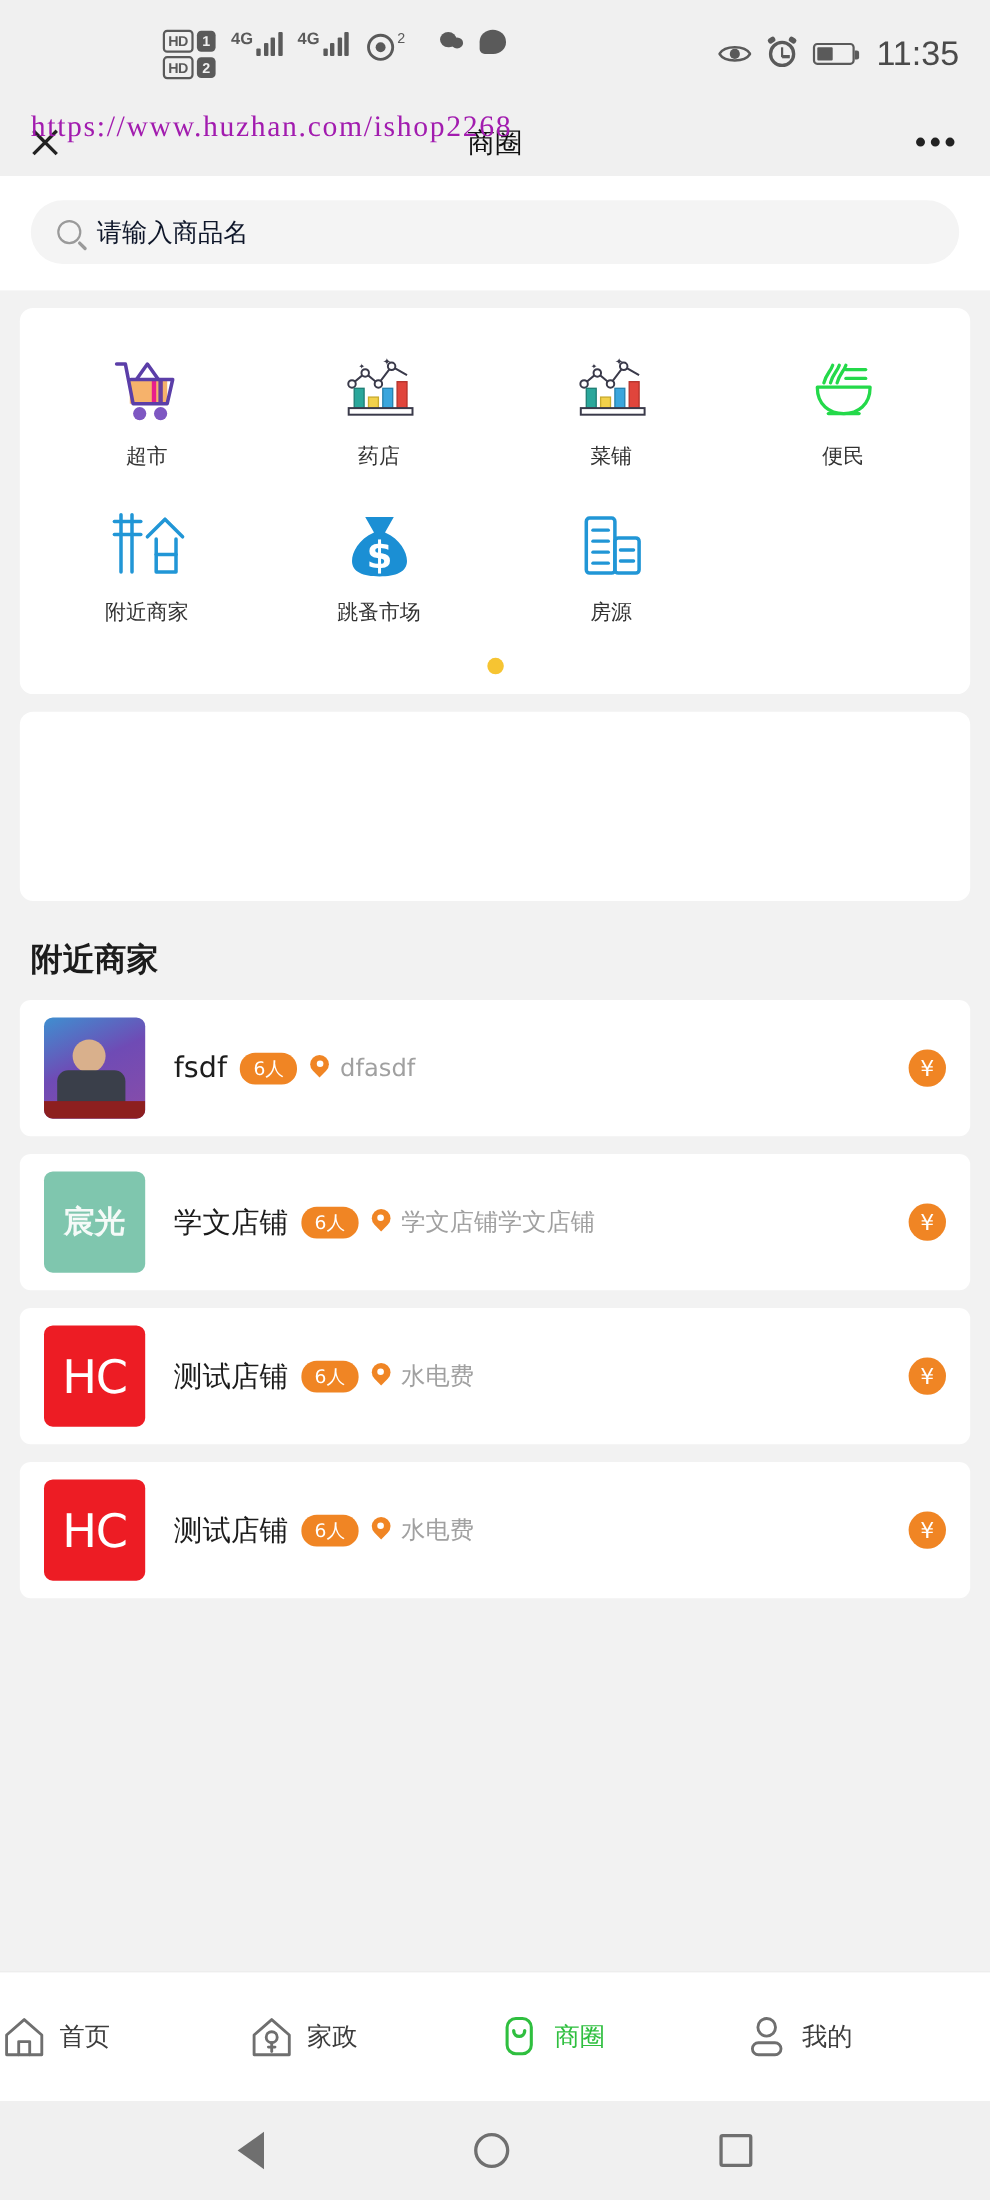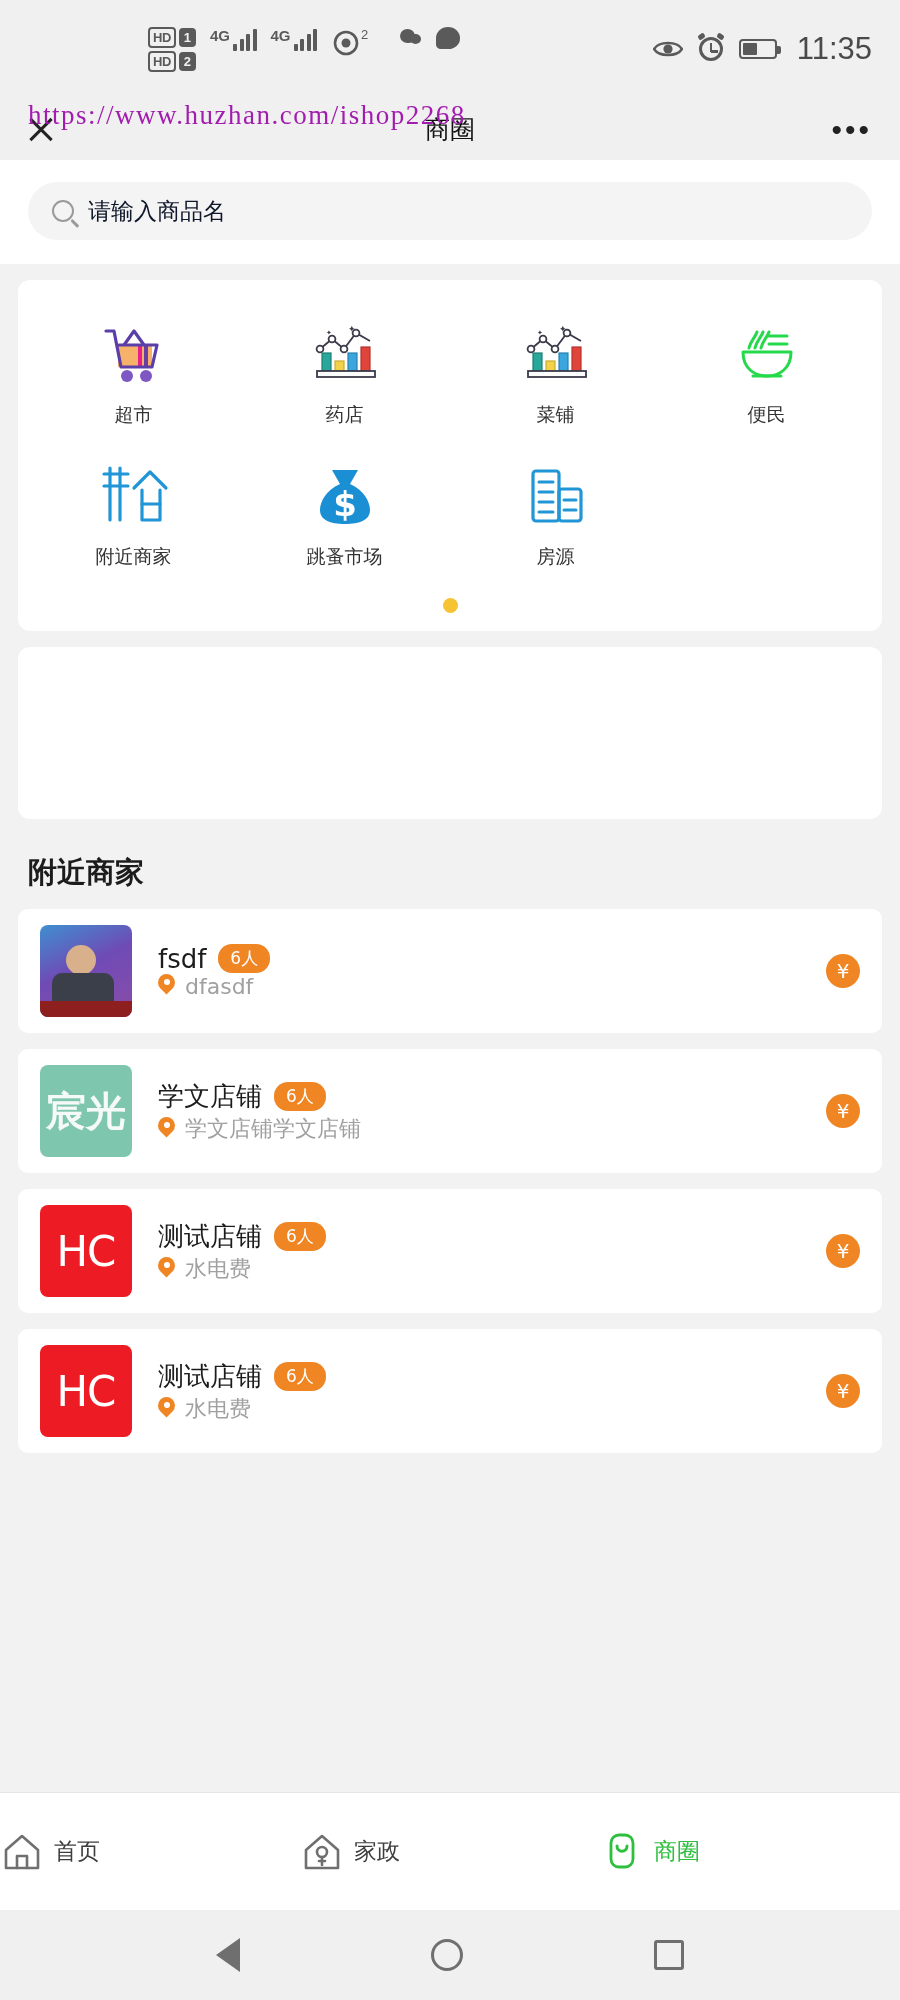--- a/index.html
+++ b/index.html
@@ -150,23 +150,23 @@
     background: linear-gradient(155deg,#3f8fd0 0%,#6f4bb5 45%,#8a4da8 100%);
     position:relative;
   }
   .av-photo .head { position:absolute; left:26px; top:20px; width:30px; height:30px; border-radius:50%; background:#d9b08c; }
   .av-photo .body2 { position:absolute; left:12px; top:48px; width:62px; height:34px; background:#3a3f4a; border-radius:10px 10px 0 0; }
   .av-photo .desk { position:absolute; left:0; bottom:0; width:100%; height:16px; background:#8d1f1f; }
   .av-text { font-size: 30px; font-weight: bold; color:#fff; }
   .av-teal { background:#7fc6ae; }
   .av-red { background:#ed1c24; }
   .av-red .av-text { font-size: 42px; font-weight: 400; letter-spacing: -1px; }
-  .av-teal .av-text { font-size: 40px; opacity: .92; text-align: center; }
-
-  .minfo { flex:1; margin-left: 26px; display:flex; flex-direction:column; }
+  .av-teal .av-text { font-size: 28px; opacity: .92; text-align: center; }
+
+  .minfo { flex:1; margin-left: 26px; display:flex; flex-direction:row; gap: 12px; }
   .mname-row { display:flex; align-items:center; gap: 12px; }
   .mname { font-size: 26px; color:#1c1c1c; font-family:"DejaVu Sans", sans-serif; }
   .mbadge {
     background:#f08524; color:#fff; font-size: 17px;
     border-radius: 14px; padding: 3px 12px; font-family:"DejaVu Sans", sans-serif;
   }
   .maddr-row { display:flex; align-items:center; gap: 10px; }
   .pin { width: 17px; height: 24px; position:relative; flex:0 0 17px; }
   .pin::before {
     content:''; position:absolute; left:0; top:0; width:17px; height:17px;
@@ -519,20 +519,27 @@
     </div>
 
     <div class="tab active">
       <svg class="ticon" viewBox="0 0 44 44" aria-hidden="true">
         <rect x="11" y="5" width="22" height="32" rx="8" fill="none" stroke="#2fbf3f" stroke-width="2.8"></rect>
         <path d="M17 16 C17 23,27 23,27 16" fill="none" stroke="#2fbf3f" stroke-width="3" stroke-linecap="round"></path>
       </svg>
       <span class="tlabel">商圈</span>
     </div>
 
+    <div class="tab">
+      <svg class="ticon" viewBox="0 0 44 44" aria-hidden="true">
+        <circle cx="22" cy="13" r="8" fill="none" stroke="#6f6f6f" stroke-width="2.6"></circle>
+        <rect x="9" y="27" width="26" height="11" rx="5.5" fill="none" stroke="#6f6f6f" stroke-width="2.6"></rect>
+      </svg>
+      <span class="tlabel">我的</span>
+    </div>
 
   </div>
 
   <div class="androidnav">
     <div class="nv-back"></div>
     <div class="nv-home"></div>
     <div class="nv-recent"></div>
   </div>
 
 </div>

